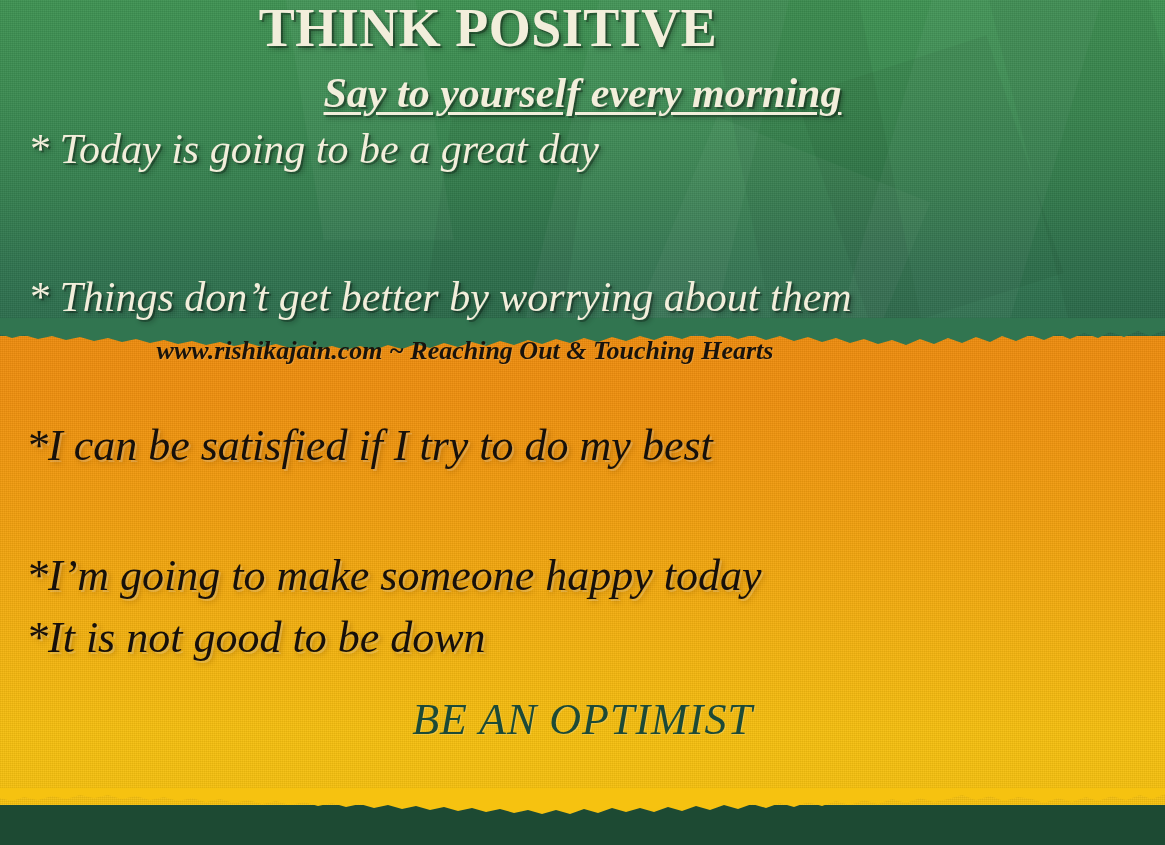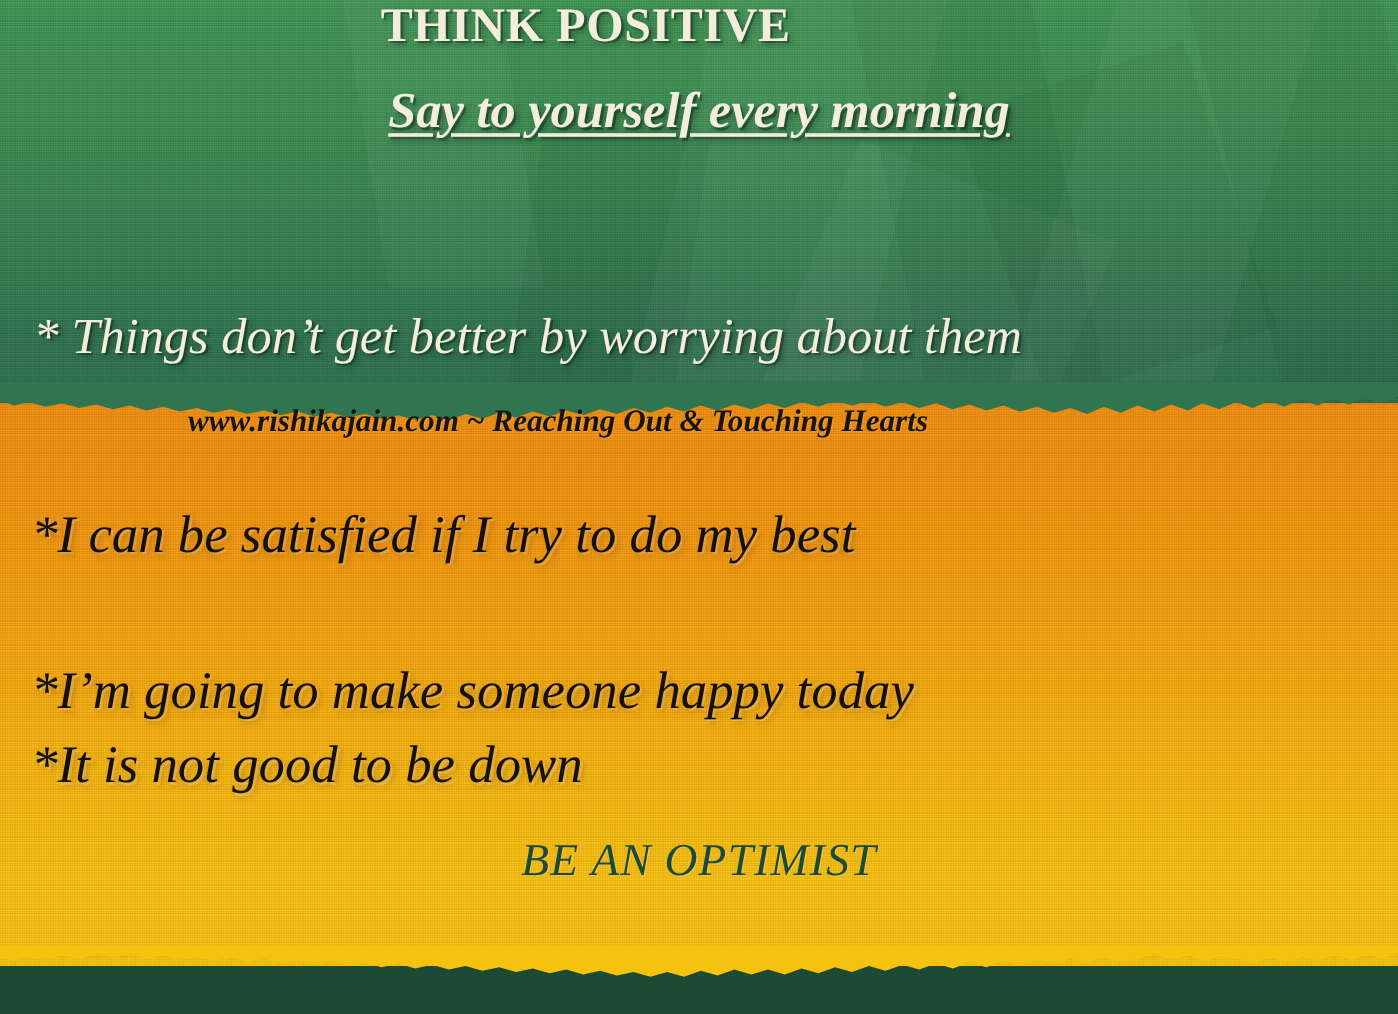--- a/index.html
+++ b/index.html
@@ -111,21 +111,21 @@
   .cream {
     color: #f2eedb;
     text-shadow:
        2px 2px 0 rgba(0,0,0,0.28),
        3px 3px 5px rgba(0,0,0,0.32);
   }
 
   .title {
     font-weight: bold;
     font-style: normal;
-    font-size: 40px;
+    font-size: 54px;
     letter-spacing: 0.5px;
     width: 976px;
     text-align: center;
     left: 0;
     top: 1px;
   }
 
   .subtitle {
     font-weight: bold;
     font-style: italic;
@@ -140,21 +140,21 @@
   }
 
   .green-item {
     font-style: italic;
     font-weight: normal;
     font-size: 42px;
     left: 28px;
   }
   .green-item.g1 { top: 128px; }
   .green-item.g2 { top: 196px; }
-  .green-item.g3 { top: 260px; }
+  .green-item.g3 { top: 276px; }
 
   
   .credit {
     font-style: italic;
     font-weight: bold;
     font-size: 26px;
     color: #19130c;
     width: 930px;
     text-align: center;
     left: 0;
@@ -179,21 +179,21 @@
   }
   .orange-item.o1 { top: 384px; }
   .orange-item.o2 { top: 446px; }
   .orange-item.o3 { top: 514px; }
   .orange-item.o4 { top: 576px; }
   .orange-item.o5 { top: 640px; }
 
   .closing {
     font-style: italic;
     font-weight: normal;
-    font-size: 38px;
+    font-size: 44px;
     color: #1d4a36;
     width: 1165px;
     text-align: center;
     left: 0;
     top: 698px;
     text-shadow: 1px 1px 0 rgba(255,255,255,0.18);
     letter-spacing: 1px;
   }
 </style>
 </head>
@@ -250,20 +250,21 @@
       L150,12 L136,8 L122,11 L108,7 L94,10 L80,7 L66,11 L52,8
       L38,12 L24,9 L12,13 L0,10 Z"></path>
   </svg>
 
   <div class="text-layer">
 
     <div class="line title cream">THINK POSITIVE</div>
 
     <div class="line subtitle cream">Say to yourself every morning</div>
 
+    <div class="line green-item g1 cream">* Today is going to be a great day</div>
 
 
     <div class="line green-item g3 cream">* Things don’t get better by worrying about them</div>
 
     <div class="line credit">www.rishikajain.com ~ Reaching Out &amp; Touching Hearts</div>
 
     <div class="line orange-item o1 dark">*I can be satisfied if I try to do my best</div>
 
 
     <div class="line orange-item o4 dark">*It is not good to be down</div>

